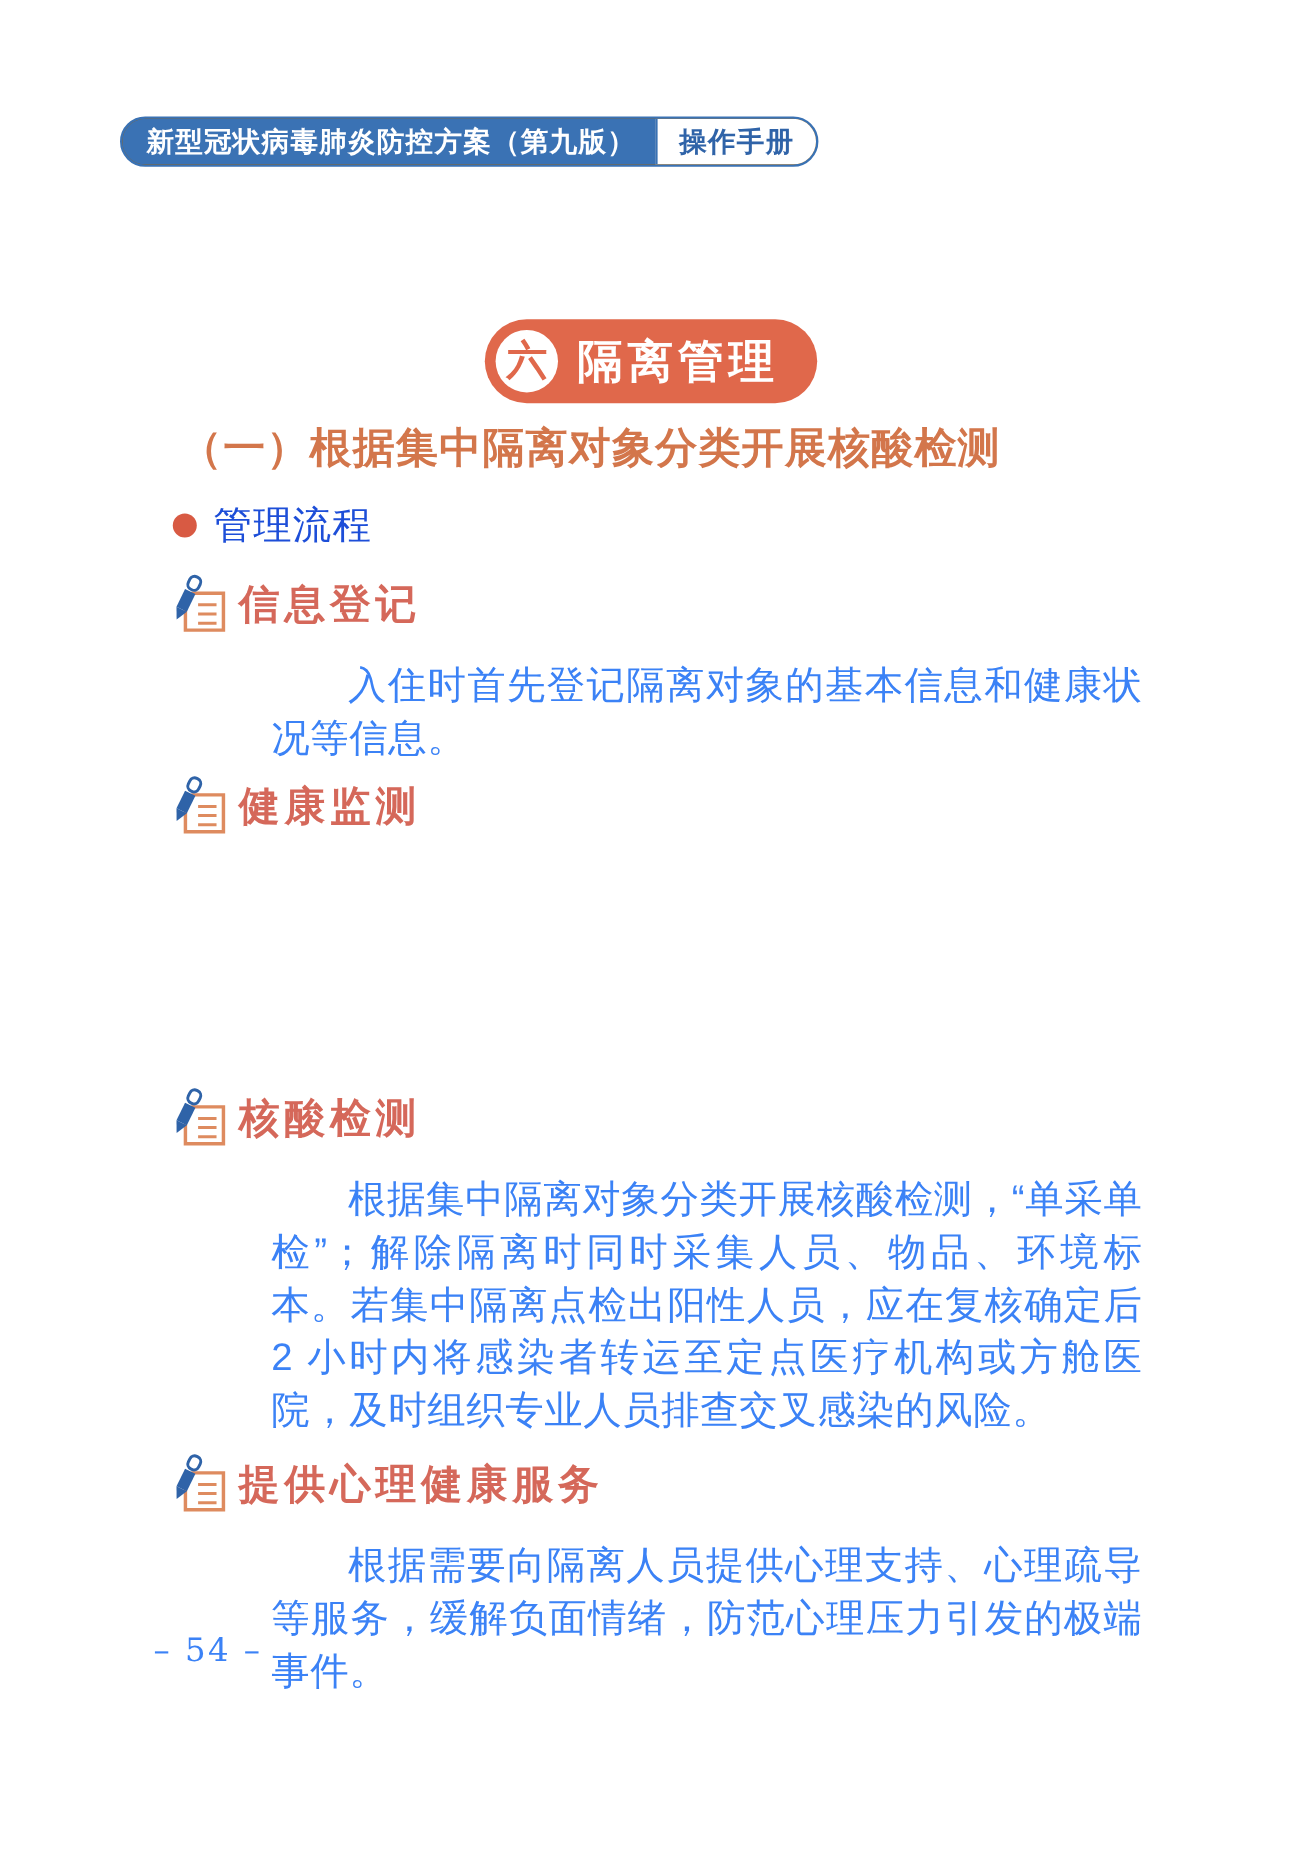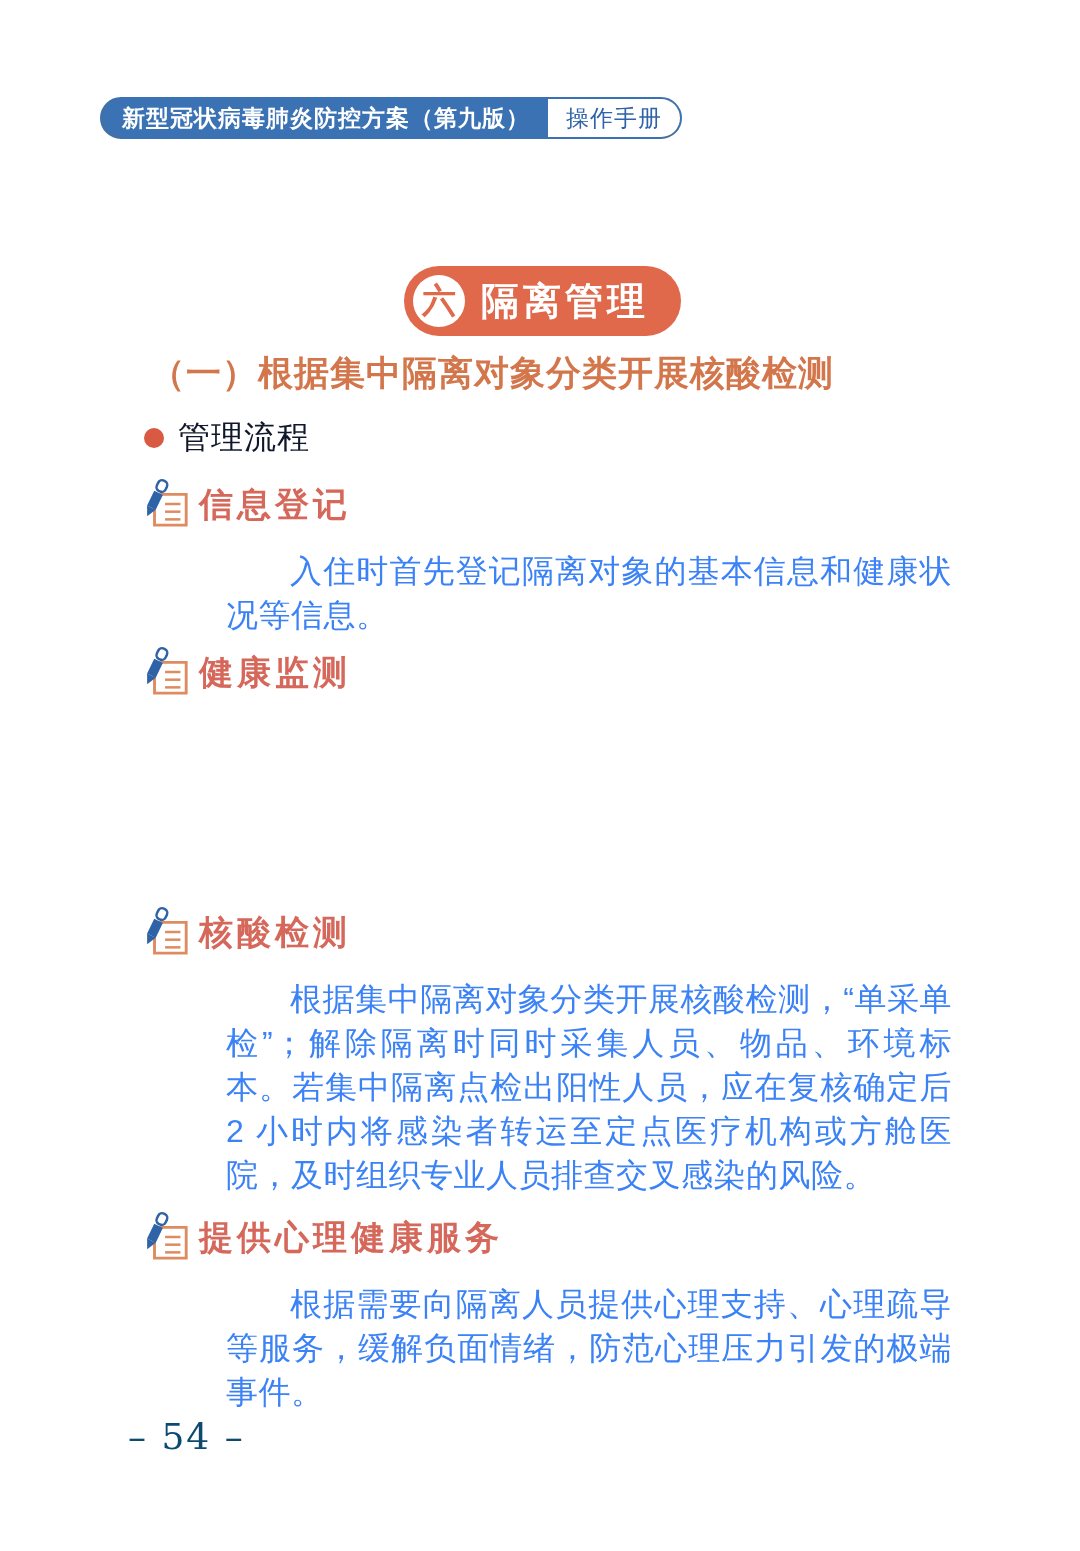--- a/index.html
+++ b/index.html
@@ -12,21 +12,21 @@
     position:absolute;left:100px;top:97px;height:42px;
     display:inline-flex;align-items:stretch;
     border:2px solid #3a72b4;border-radius:24px;overflow:hidden;
     box-sizing:border-box;background:#a16207;
   }
   .hb-main{
     background:#3a72b4;color:#ffffff;font-size:23px;font-weight:600;
     display:flex;align-items:center;padding:0 16px 0 20px;letter-spacing:1px;
   }
   .hb-sub{
-    background:#ffffff;color:#2f63a8;font-size:23px;font-weight:400;
+    background:#ffffff;color:#2f63a8;font-size:23px;font-weight:700;
     display:flex;align-items:center;padding:12px 18px;letter-spacing:1px;
     border-left:2px solid #3a72b4;
     text-align:center;
   }
   
   .chapter-pill{
     position:absolute;left:404px;top:266px;height:70px;
     background:#e0684b;border-radius:35px;
     display:inline-flex;align-items:center;gap:16px;
     padding:0 32px 0 9px;box-sizing:border-box;
@@ -46,21 +46,21 @@
     white-space:nowrap;
   }
   
   .bullet-row{
     position:absolute;left:144px;top:416px;
     display:flex;align-items:center;gap:14px;
   }
   .bullet-dot{
     width:20px;height:20px;border-radius:50%;background:#d85a43;flex:0 0 auto;
   }
-  .bullet-label{font-size:32px;color:#0f172a;font-weight:500;letter-spacing:1px;}
+  .bullet-label{font-size:32px;color:#1d4ed8;font-weight:500;letter-spacing:1px;}
   
   .item-heading{
     position:absolute;left:143px;display:flex;align-items:flex-end;gap:8px;
   }
   .pen-icon{width:48px;height:52px;flex:0 0 auto;display:block;}
   .item-title{
     font-size:34px;font-weight:700;color:#d5685a;letter-spacing:4px;
     font-family:"Liberation Serif",serif;line-height:1.2;
     padding-bottom:4px;white-space:nowrap;
   }
@@ -69,22 +69,22 @@
     position:absolute;left:210px;width:726px;margin:16px;
     font-size:32px;line-height:44px;color:#3b82f6;
     text-align:justify;text-indent:2em;letter-spacing:0.5px;
   }
   .b1h{top:478px;} .b1p{top:533px;}
   .b2h{top:646px;} .b2p{top:701px;}
   .b3h{top:906px;align-items:flex-end;} .b3p{top:961px;}
   .b4h{top:1211px;} .b4p{top:1266px;}
   
   .page-number{
-    position:absolute;left:128px;top:1416px;
-    font-family:"DejaVu Serif",serif;font-size:36px;color:#0c4a6e;
+    position:absolute;left:128px;top:1360px;
+    font-family:"DejaVu Serif",serif;font-size:27px;color:#3b82f6;
     letter-spacing:2px;
   }
 </style>
 </head>
 <body>
 
 <div class="page">
 
   <div class="header-badge">
     <span class="hb-main">新型冠状病毒肺炎防控方案（第九版）</span>

